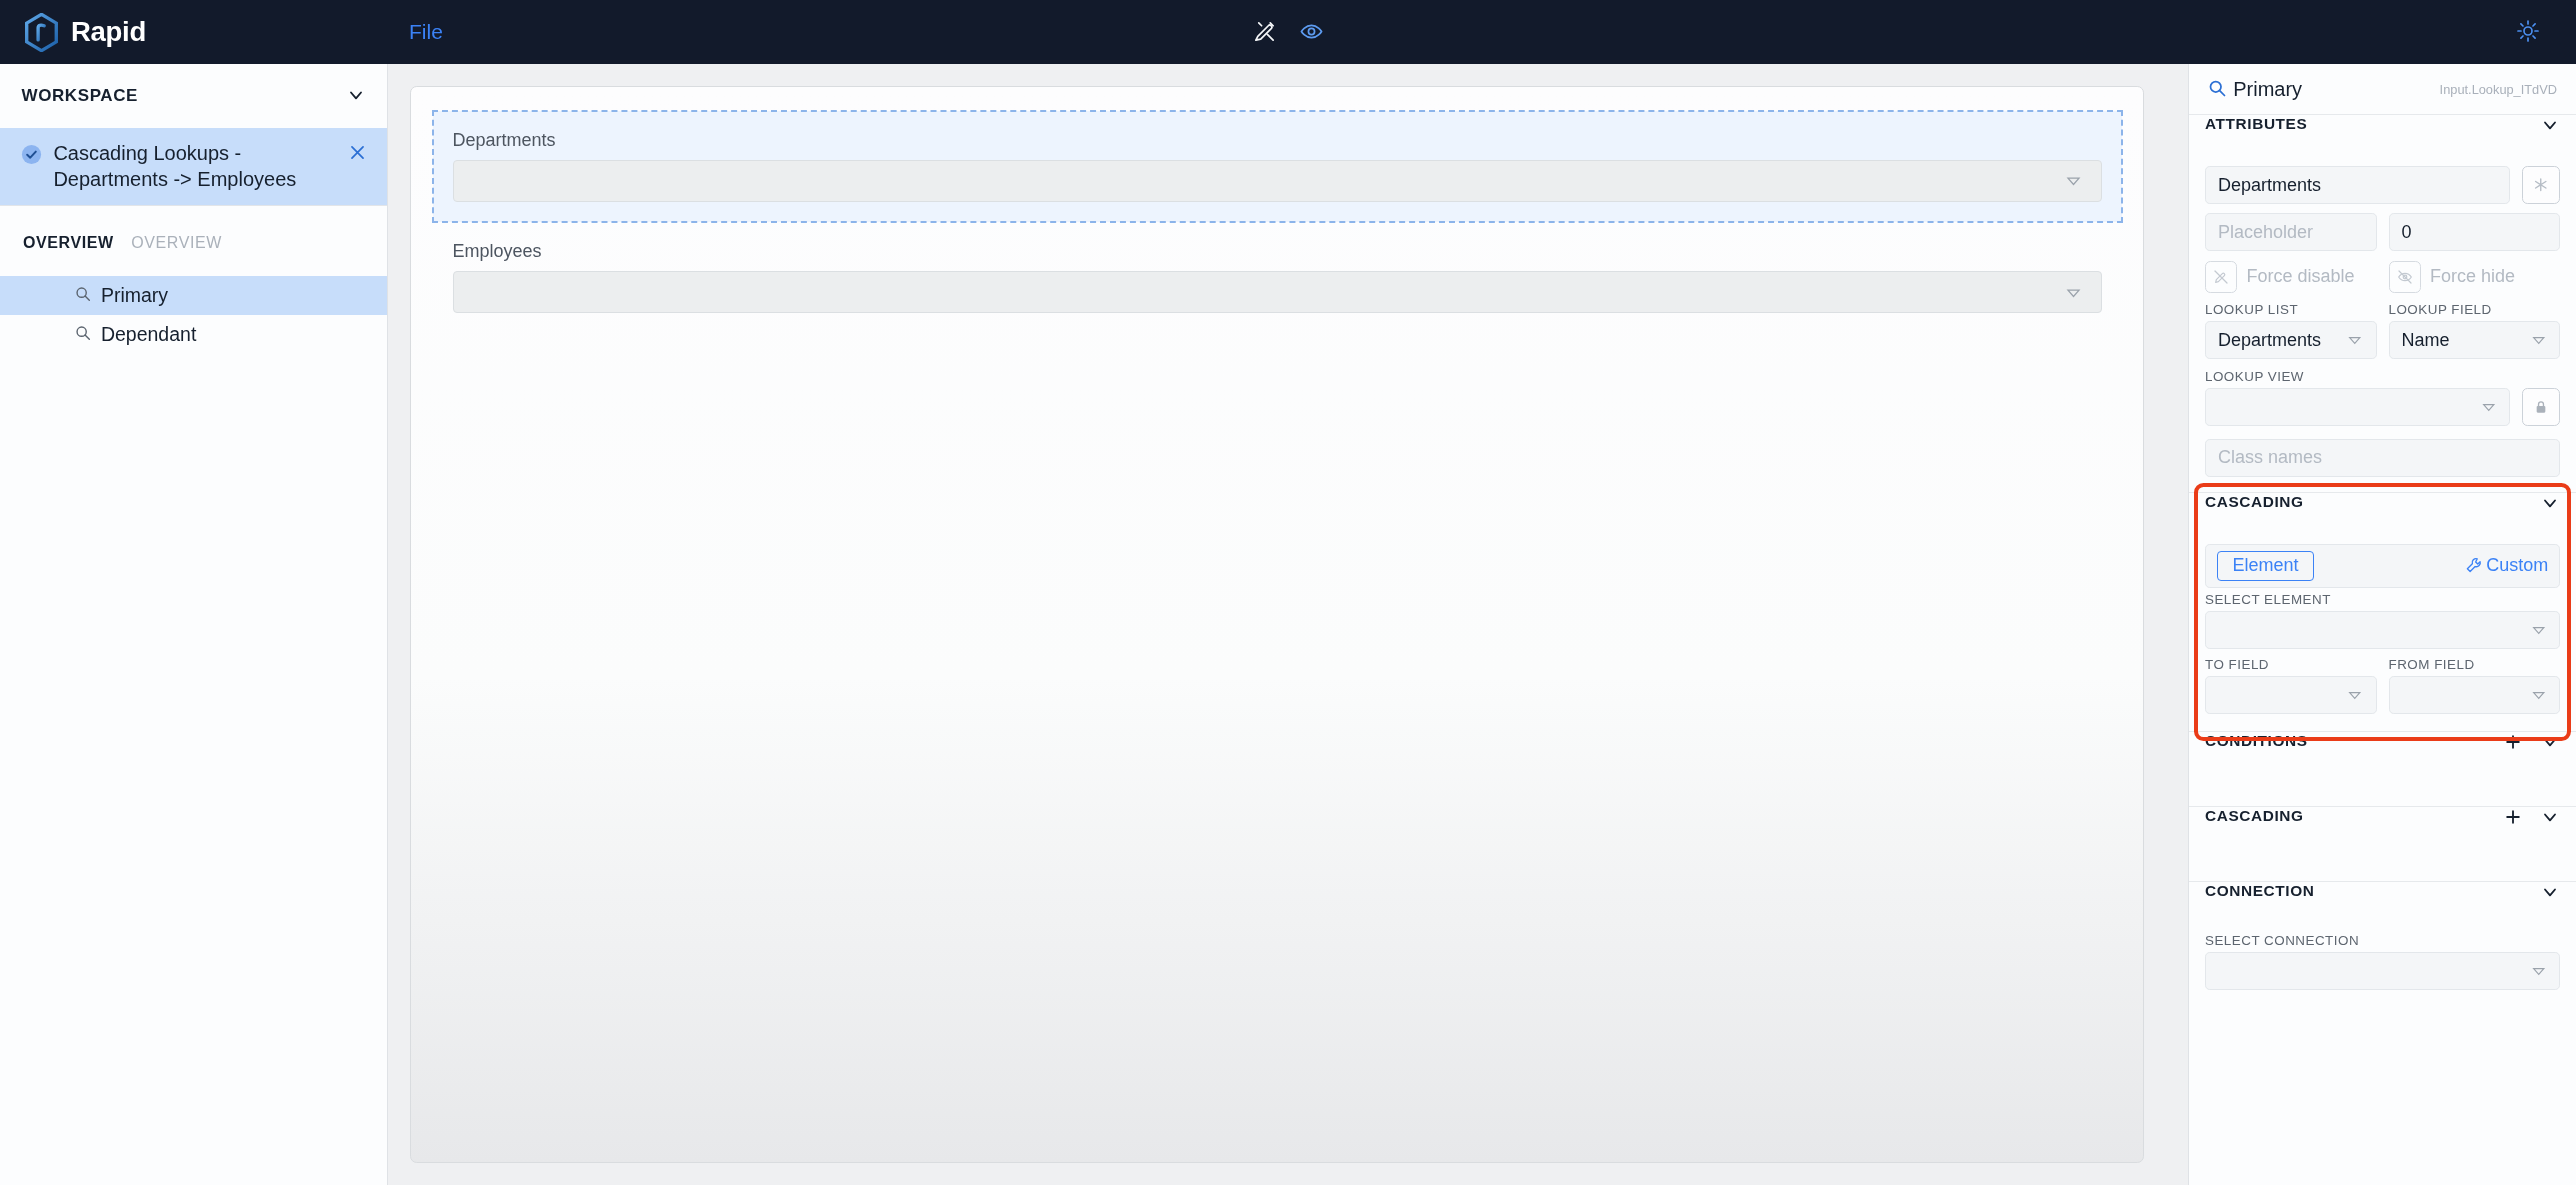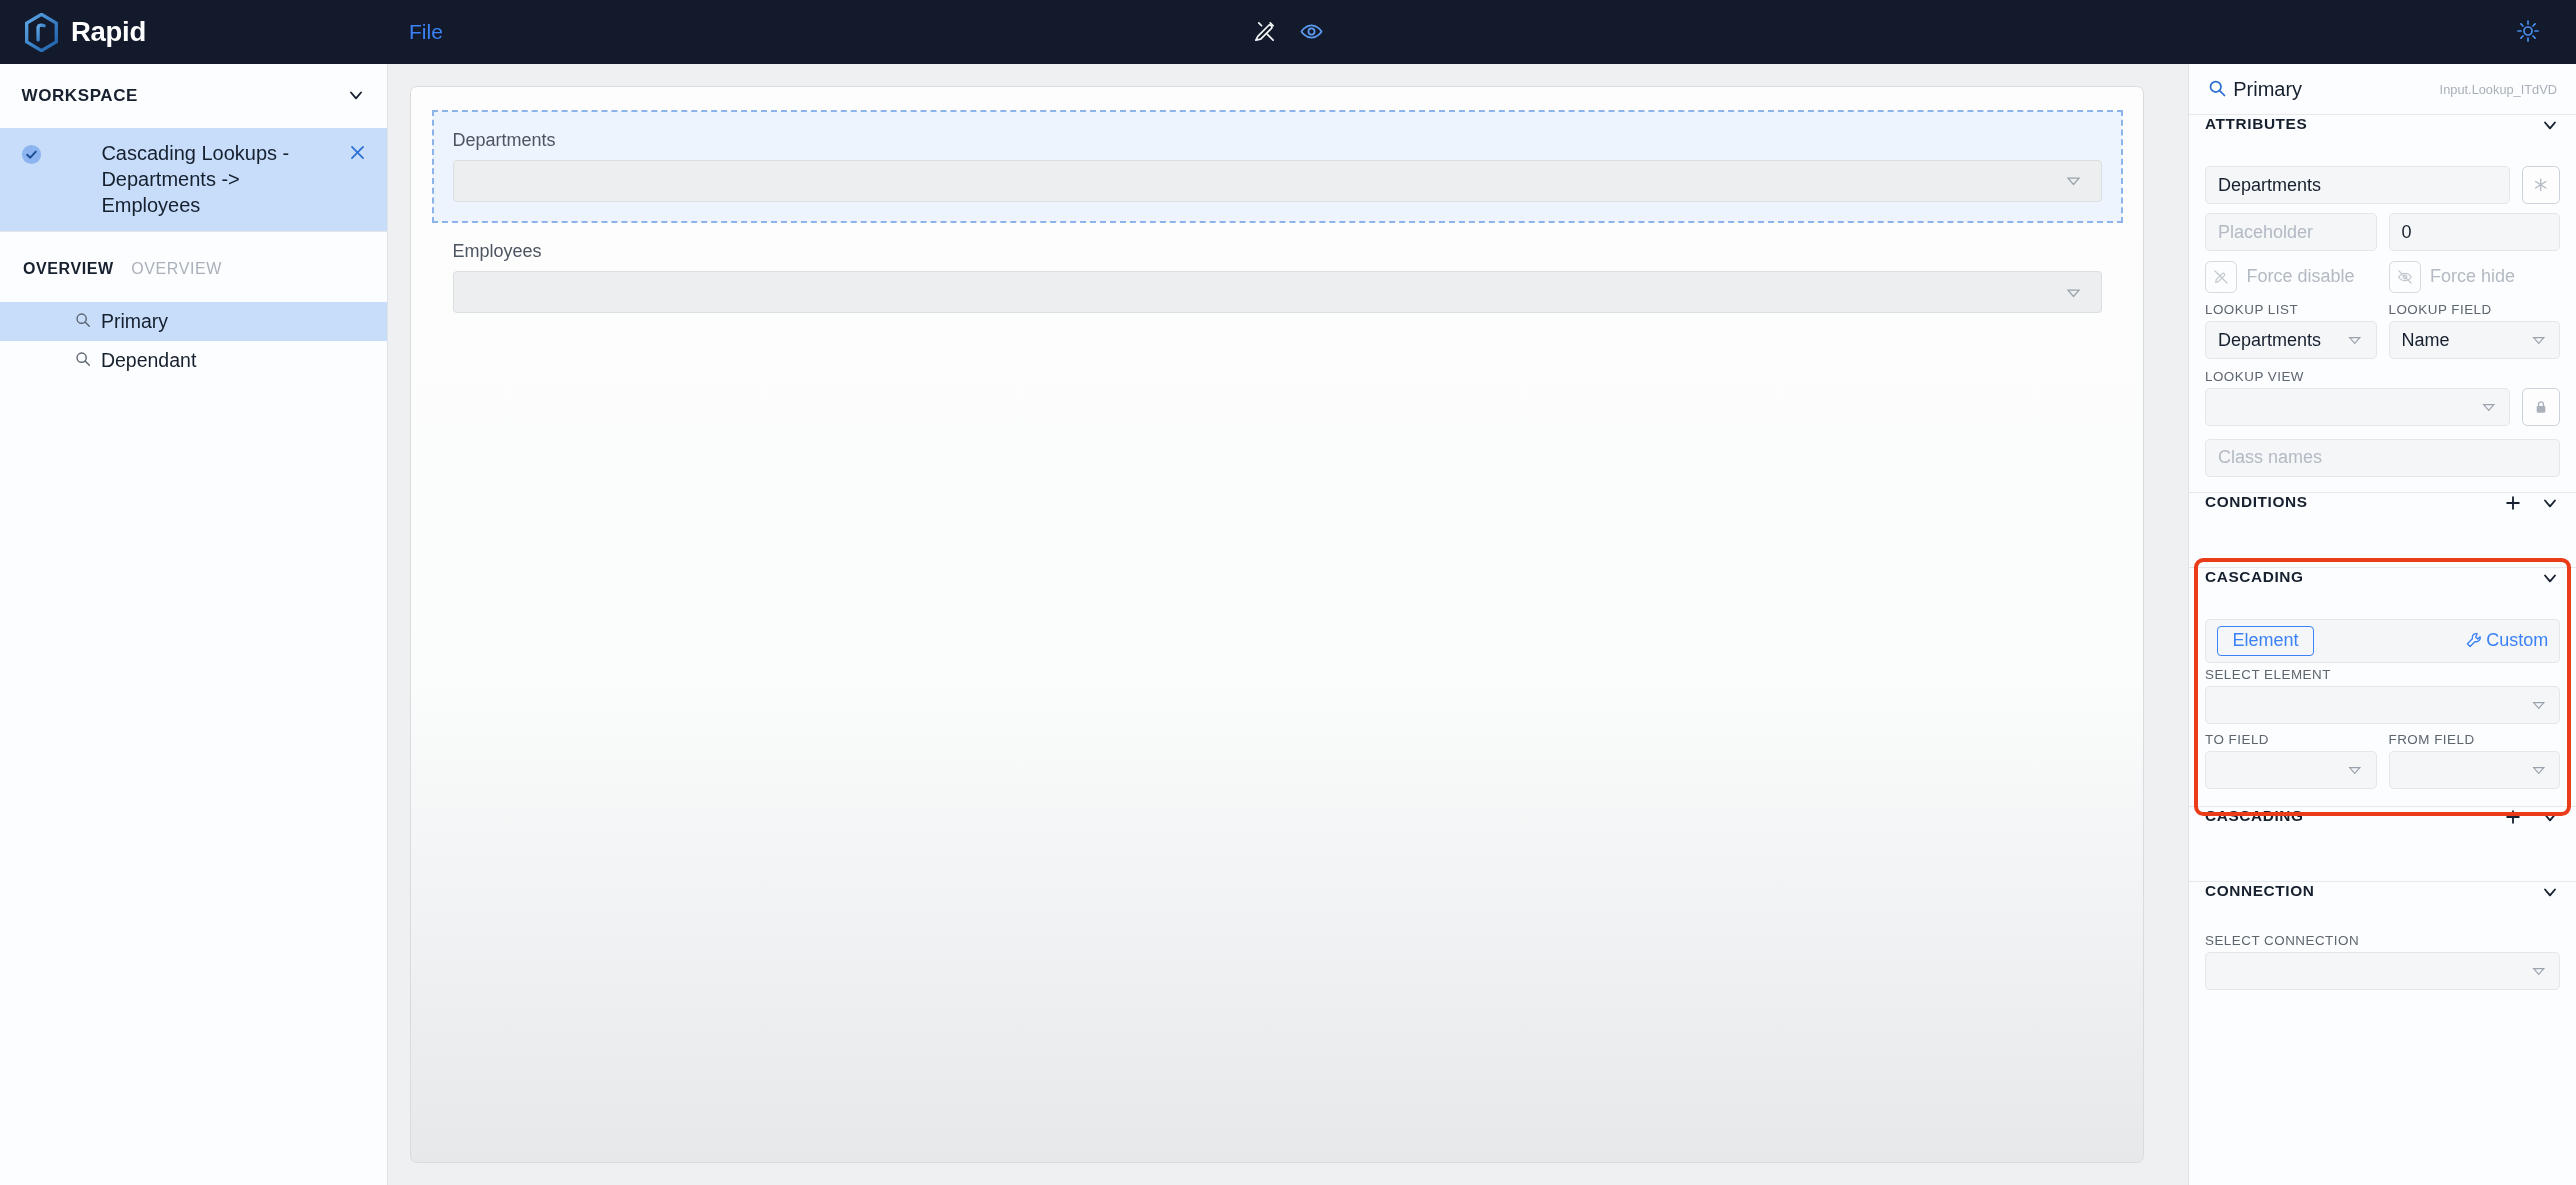--- a/index.html
+++ b/index.html
@@ -43,21 +43,21 @@
     padding: 0 21.5px 0 21.5px;
   }
   .ws-title { font-size: 17px; font-weight: 700; color: #16202e; letter-spacing: 0.6px; }
 
   .ws-item {
     background: #c7ddfa; display: flex; align-items: flex-start;
     padding: 12px 20px 13.4px 20px; gap: 9.4px; position: relative; min-height: 54px;
   }
   .ws-check { flex: 0 0 24px; margin-top: 2.7px; }
   .ws-item-label {
-    font-size: 20px; color: #16202e; line-height: 1.3; flex: 1 1 auto; padding-right: 13.4px; margin-left: 48px;
+    font-size: 20px; color: #16202e; line-height: 1.3; flex: 1 1 auto; padding-right: 13.4px;
   }
   .ws-close { flex: 0 0 auto; margin-top: 2.7px; }
 
   .sidebar-divider { height: 0.7px; background: #e2e5e9; }
 
   .tabs-row { display: flex; align-items: flex-end; gap: 17.5px; padding: 28px 23px 0 23px; }
   .tab { font-size: 16px; letter-spacing: 0.6px; font-weight: 700; color: #16202e; }
   .tab.inactive { color: #aab1ba; font-weight: 400; }
 
   .tree { margin-top: 24px; }
@@ -379,90 +379,90 @@
                   <rect x="5.5" y="10.5" width="13" height="10" rx="1.6"></rect>
                   <path d="M8.3 10.5V8a3.7 3.7 0 0 1 7.4 0v2.5" fill="none" stroke="#aab1ba" stroke-width="2"></path>
                 </svg>
             </div>
           </div>
         </div>
 
         <div class="inp ph">Class names</div>
       </div>
 
+      <div class="section" style="position:relative;">
+        <div class="red-box" style="top:-9.4px;bottom:-9.4px;"></div>
+
+        <div class="sec-head">
+          <span class="sec-title">CASCADING</span>
+          <span>
+            <svg width="20" height="20" viewBox="0 0 24 24" fill="none" stroke="#16202e" stroke-width="2.2" stroke-linecap="round" stroke-linejoin="round">
+                <polyline points="6 9 12 16 18 9"></polyline>
+              </svg>
+          </span>
+        </div>
+
+        <div class="seg-wrap">
+          <span class="seg-btn">Element</span>
+          <span class="seg-custom">
+            <svg width="19" height="19" viewBox="0 0 24 24" fill="none" stroke="#3b82f6" stroke-width="1.7" stroke-linecap="round" stroke-linejoin="round">
+                <path d="M15.5 3.5a5 5 0 0 0-6.2 6.3L3 16.1 6.5 19.6l6.3-6.3a5 5 0 0 0 6.3-6.2l-3 3-2.6-2.6z"></path>
+              </svg>
+            <span>Custom</span>
+          </span>
+        </div>
+
+        <div class="mini-label">SELECT ELEMENT</div>
+        <div class="inp dd" style="margin-bottom:8px;">
+          <span></span>
+          <svg width="17.5" height="17.5" viewBox="0 0 24 24" fill="none" stroke="#9aa2ab" stroke-width="1.6">
+              <polygon points="5 9 19 9 12 17"></polygon>
+            </svg>
+        </div>
+
+        <div class="row" style="margin-bottom:2.7px;">
+          <div class="col">
+            <div class="mini-label">TO FIELD</div>
+            <div class="inp dd">
+              <span></span>
+              <svg width="17.5" height="17.5" viewBox="0 0 24 24" fill="none" stroke="#9aa2ab" stroke-width="1.6">
+                  <polygon points="5 9 19 9 12 17"></polygon>
+                </svg>
+            </div>
+          </div>
+          <div class="col">
+            <div class="mini-label">FROM FIELD</div>
+            <div class="inp dd">
+              <span></span>
+              <svg width="17.5" height="17.5" viewBox="0 0 24 24" fill="none" stroke="#9aa2ab" stroke-width="1.6">
+                  <polygon points="5 9 19 9 12 17"></polygon>
+                </svg>
+            </div>
+          </div>
+        </div>
+      </div>
+
       <div class="section" style="padding-bottom:23px;">
         <div class="sec-head">
           <span class="sec-title">CONDITIONS</span>
           <span class="sec-actions">
             <span>
               <svg width="20" height="20" viewBox="0 0 24 24" fill="none" stroke="#16202e" stroke-width="2.2" stroke-linecap="round">
                   <path d="M12 5v14M5 12h14"></path>
                 </svg>
             </span>
             <span>
               <svg width="20" height="20" viewBox="0 0 24 24" fill="none" stroke="#16202e" stroke-width="2.2" stroke-linecap="round" stroke-linejoin="round">
                   <polyline points="6 9 12 16 18 9"></polyline>
                 </svg>
             </span>
           </span>
         </div>
       </div>
 
-      <div class="section" style="position:relative;">
-        <div class="red-box" style="top:-9.4px;bottom:-9.4px;"></div>
-
-        <div class="sec-head">
-          <span class="sec-title">CASCADING</span>
-          <span>
-            <svg width="20" height="20" viewBox="0 0 24 24" fill="none" stroke="#16202e" stroke-width="2.2" stroke-linecap="round" stroke-linejoin="round">
-                <polyline points="6 9 12 16 18 9"></polyline>
-              </svg>
-          </span>
-        </div>
-
-        <div class="seg-wrap">
-          <span class="seg-btn">Element</span>
-          <span class="seg-custom">
-            <svg width="19" height="19" viewBox="0 0 24 24" fill="none" stroke="#3b82f6" stroke-width="1.7" stroke-linecap="round" stroke-linejoin="round">
-                <path d="M15.5 3.5a5 5 0 0 0-6.2 6.3L3 16.1 6.5 19.6l6.3-6.3a5 5 0 0 0 6.3-6.2l-3 3-2.6-2.6z"></path>
-              </svg>
-            <span>Custom</span>
-          </span>
-        </div>
-
-        <div class="mini-label">SELECT ELEMENT</div>
-        <div class="inp dd" style="margin-bottom:8px;">
-          <span></span>
-          <svg width="17.5" height="17.5" viewBox="0 0 24 24" fill="none" stroke="#9aa2ab" stroke-width="1.6">
-              <polygon points="5 9 19 9 12 17"></polygon>
-            </svg>
-        </div>
-
-        <div class="row" style="margin-bottom:2.7px;">
-          <div class="col">
-            <div class="mini-label">TO FIELD</div>
-            <div class="inp dd">
-              <span></span>
-              <svg width="17.5" height="17.5" viewBox="0 0 24 24" fill="none" stroke="#9aa2ab" stroke-width="1.6">
-                  <polygon points="5 9 19 9 12 17"></polygon>
-                </svg>
-            </div>
-          </div>
-          <div class="col">
-            <div class="mini-label">FROM FIELD</div>
-            <div class="inp dd">
-              <span></span>
-              <svg width="17.5" height="17.5" viewBox="0 0 24 24" fill="none" stroke="#9aa2ab" stroke-width="1.6">
-                  <polygon points="5 9 19 9 12 17"></polygon>
-                </svg>
-            </div>
-          </div>
-        </div>
-      </div>
-
       <div class="section" style="padding-bottom:23px;">
         <div class="sec-head">
           <span class="sec-title">CASCADING</span>
           <span class="sec-actions">
             <span>
               <svg width="20" height="20" viewBox="0 0 24 24" fill="none" stroke="#16202e" stroke-width="2.2" stroke-linecap="round">
                   <path d="M12 5v14M5 12h14"></path>
                 </svg>
             </span>
             <span>

